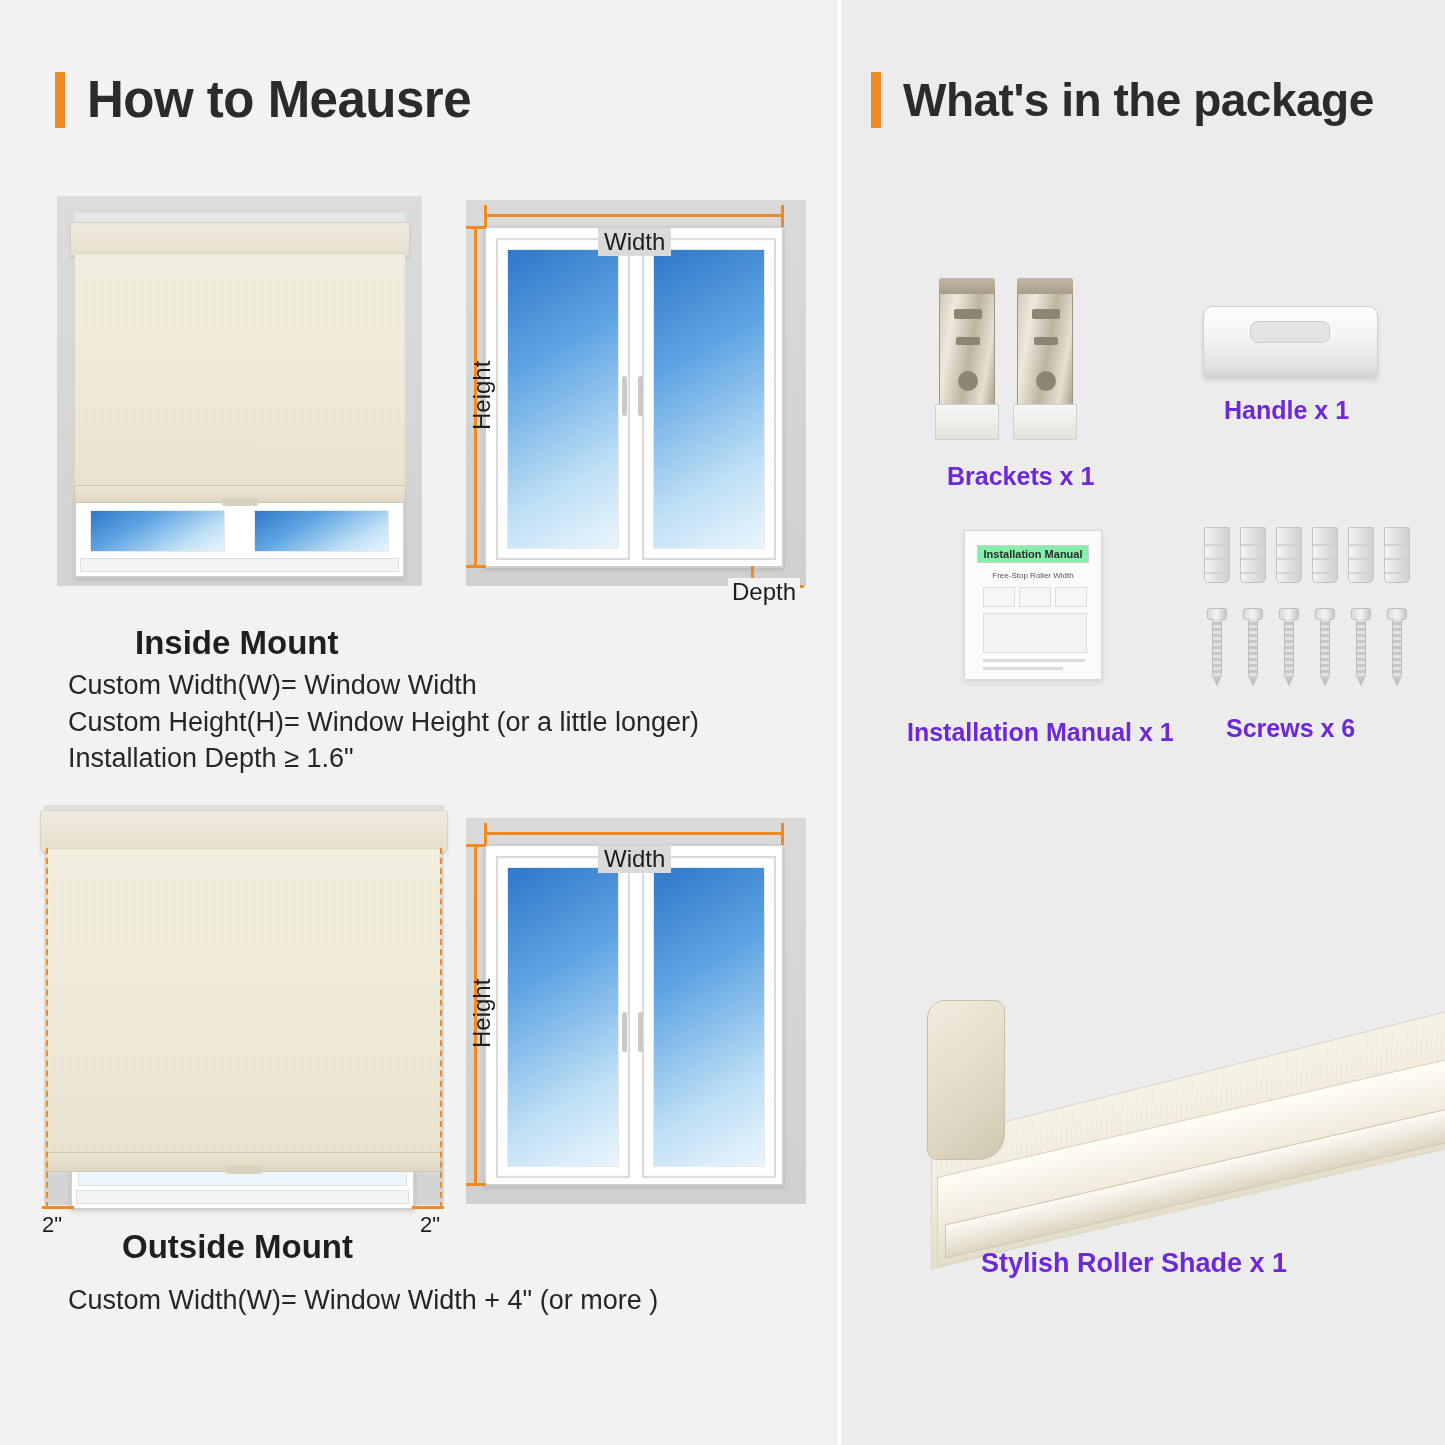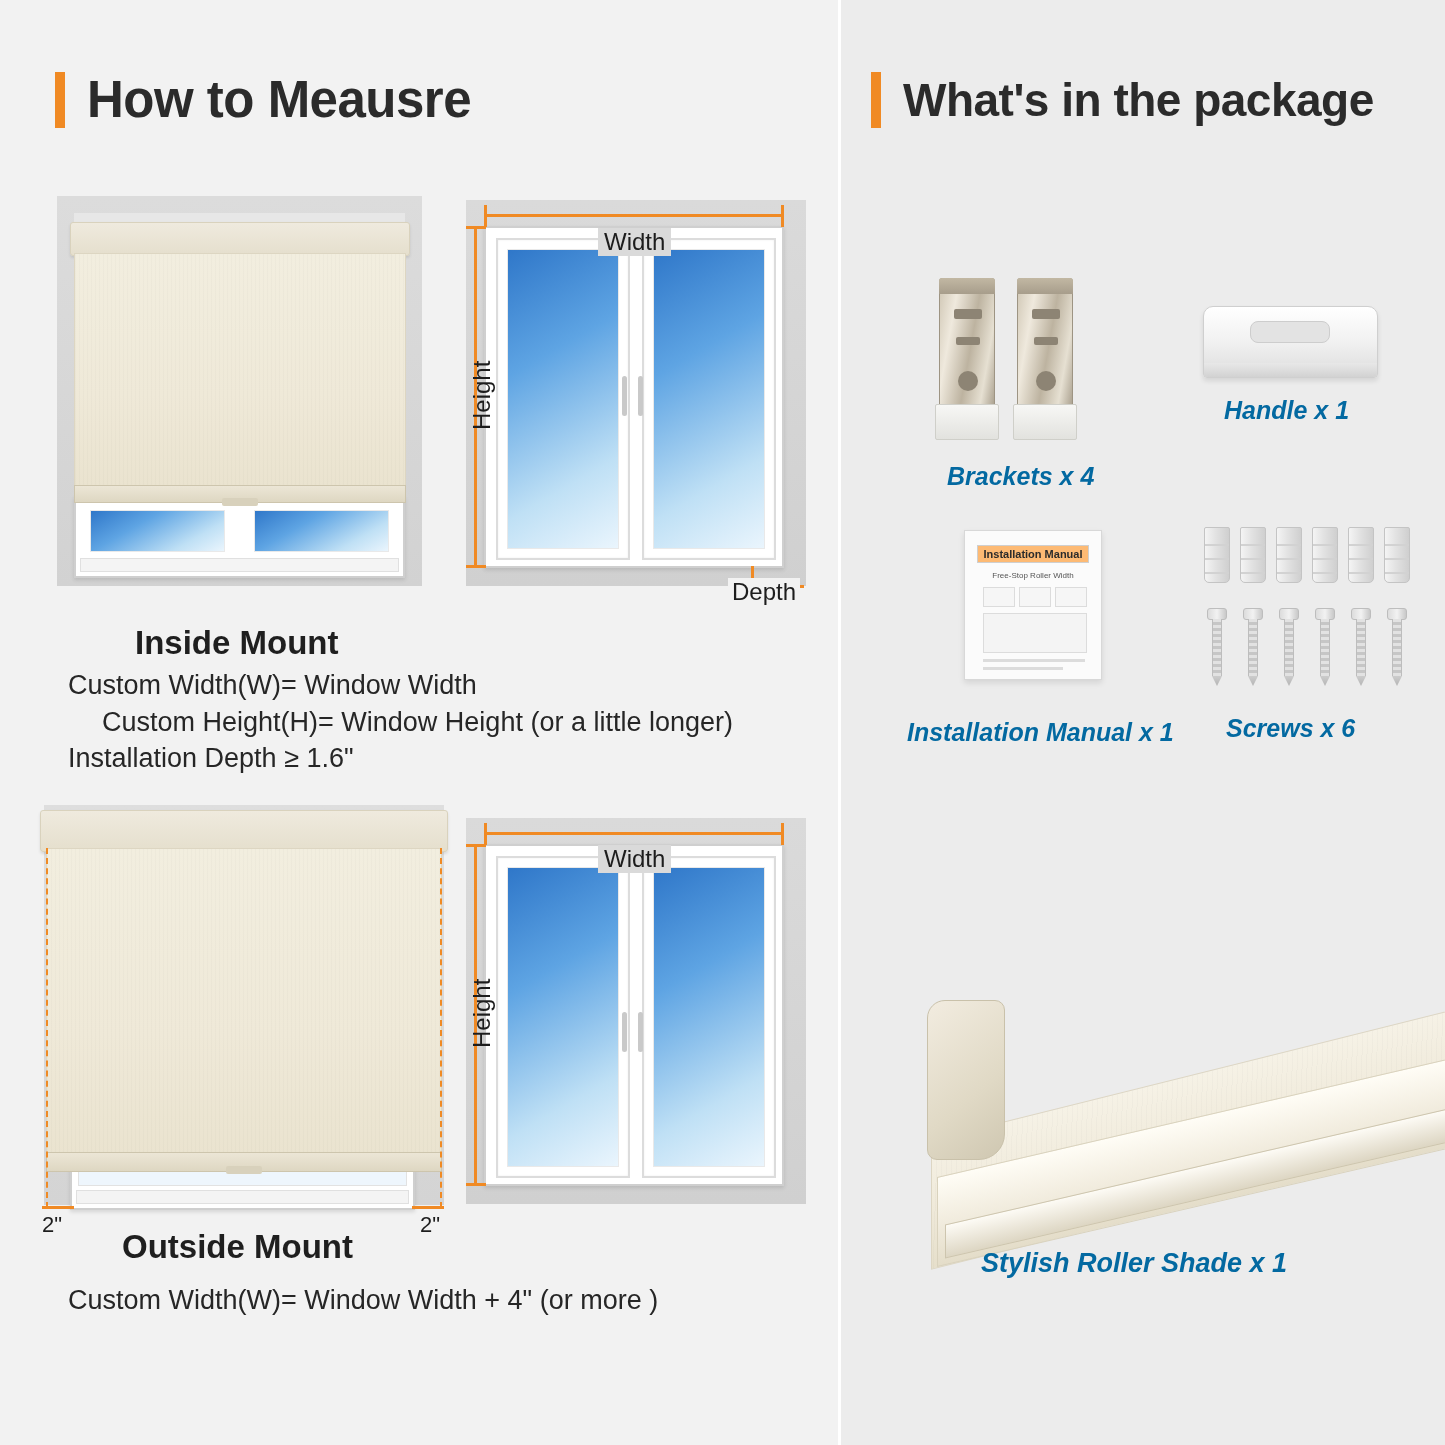--- a/index.html
+++ b/index.html
@@ -123,22 +123,22 @@
   }
   .body-line{
     position:absolute;
     font-size:27px;color:#262626;
     white-space:nowrap;
   }
 
   
   .pkg-label{
     position:absolute;
-    font-style:italic;font-weight:bold;
-    font-size:25px;color:#0369a1;
+    font-weight:bold;
+    font-size:25px;color:#6d28d9;
     white-space:nowrap;
   }
 
   .bracket{
     position:absolute;
     background:linear-gradient(100deg,#cfc6b4 0%,#efe9dd 25%,#bdb3a0 55%,#e6e0d2 80%,#a79d8b 100%);
     border:1px solid #9d9483;
     border-radius:3px;
     box-sizing:border-box;
   }
@@ -177,21 +177,21 @@
   .manual{
     position:absolute;
     background:#fbfbfb;
     border:1px solid #d8d8d8;
     box-sizing:border-box;
     box-shadow:0 3px 6px rgba(0,0,0,.10);
   }
   .manual .m-title{
     position:absolute;left:12px;right:12px;top:14px;
     text-align:center;font-size:11px;font-weight:bold;color:#2b2b2b;
-    border:1px solid #cfcfcf;padding:2px 0;background:#fdba74;
+    border:1px solid #cfcfcf;padding:2px 0;background:#86efac;
   }
   .manual .m-sub{
     position:absolute;left:12px;right:12px;top:40px;
     text-align:center;font-size:8px;color:#555;
   }
   .manual .m-row{
     position:absolute;height:18px;border:1px solid #dcdcdc;background:#f6f6f6;
   }
   .manual .m-img{
     position:absolute;border:1px solid #dcdcdc;background:#f4f4f4;
@@ -316,21 +316,21 @@
       <div class="m-label vert" style="left:468px;top:430px;">Height</div>
 
       <div class="m-line" style="left:751px;top:566px;width:3px;height:22px;"></div>
       <div class="m-line" style="left:742px;top:585px;width:62px;height:3px;"></div>
       <div class="m-label" style="left:728px;top:578px;background:#f2f2f2;padding:0 4px;">Depth</div>
     </div>
 
     <div class="caption" style="left:135px;top:624px;">Inside Mount</div>
 
     <div class="body-line" style="left:68px;top:670px;">Custom Width(W)= Window Width</div>
-    <div class="body-line" style="left:68px;top:707px;margin-left:34px;">Custom Height(H)= Window Height (or a little longer)</div>
+    <div class="body-line" style="left:68px;top:707px;">Custom Height(H)= Window Height (or a little longer)</div>
     <div class="body-line" style="left:68px;top:743px;">Installation Depth ≥ 1.6"</div>
 
     <div>
       <div class="wall" style="left:44px;top:805px;width:400px;height:400px;background:linear-gradient(180deg,#dedede,#d4d4d4);"></div>
 
       <div class="win-frame" style="left:70px;top:1158px;width:345px;height:52px;">
         <div style="position:absolute;left:6px;top:10px;right:6px;height:16px;background:#eef6fd;border:1px solid #e2e2e2;box-sizing:border-box;"></div>
         <div style="position:absolute;left:4px;bottom:4px;right:4px;height:14px;background:#f4f4f4;border:1px solid #e0e0e0;box-sizing:border-box;"></div>
       </div>
 
@@ -395,21 +395,21 @@
       <div class="bracket-foot" style="left:94px;top:404px;width:64px;height:36px;"></div>
 
       <div class="bracket" style="left:176px;top:278px;width:56px;height:136px;">
         <div class="cap"></div>
         <div class="slot" style="left:14px;top:30px;width:28px;height:10px;"></div>
         <div class="slot" style="left:16px;top:58px;width:24px;height:8px;"></div>
         <div class="slot" style="left:18px;top:92px;width:20px;height:20px;border-radius:10px;"></div>
       </div>
       <div class="bracket-foot" style="left:172px;top:404px;width:64px;height:36px;"></div>
 
-      <div class="pkg-label" style="left:106px;top:462px;">Brackets x 4</div>
+      <div class="pkg-label" style="left:106px;top:462px;">Brackets x 1</div>
     </div>
 
     <div>
       <div class="handle-piece" style="left:362px;top:306px;width:175px;height:72px;">
         <div class="handle-hole" style="left:46px;top:14px;width:80px;height:22px;"></div>
         <div style="position:absolute;left:0;bottom:0;width:100%;height:14px;background:linear-gradient(180deg,#e8e8e8,#d2d2d2);border-radius:0 0 4px 4px;"></div>
       </div>
       <div class="pkg-label" style="left:383px;top:396px;">Handle x 1</div>
     </div>
 

